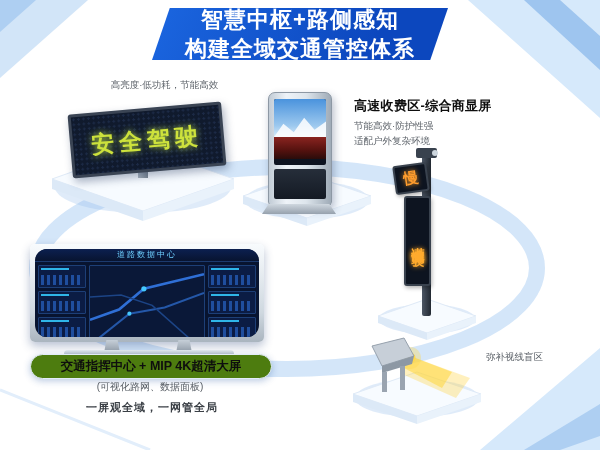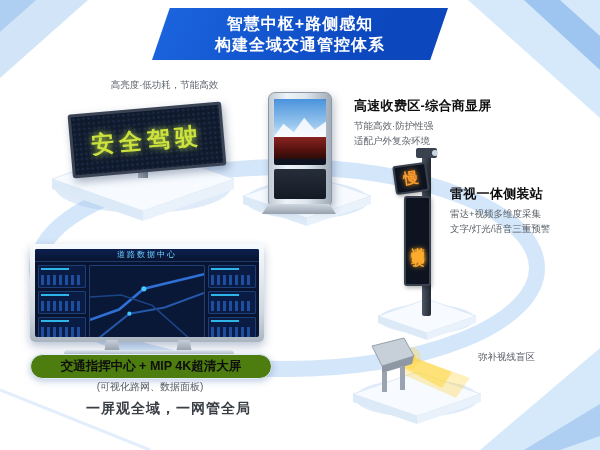--- a/index.html
+++ b/index.html
@@ -6,21 +6,21 @@
   .stage{position:relative;width:600px;height:450px;overflow:hidden;background:#ffffff;
          font-family:"Liberation Sans","DejaVu Sans",sans-serif;}
   .abs{position:absolute;}
   svg{display:block;}
 
   
   .banner{position:absolute;left:152px;top:8px;width:296px;height:52px;z-index:8;
           background:linear-gradient(115deg,#1b66e0 0%,#0c47be 75%);
           clip-path:polygon(6% 0,100% 0,94% 100%,0 100%);
           display:flex;flex-direction:column;justify-content:center;align-items:center;gap:1px;}
-  .banner div{color:#ffffff;font-weight:bold;font-size:16px;letter-spacing:1px;line-height:1.25;text-align:center;}
+  .banner div{color:#ffffff;font-weight:bold;font-size:22px;letter-spacing:1px;line-height:1.25;text-align:center;}
 
   
   .lbl{z-index:7;}
   .p-name{font-size:13px;font-weight:bold;color:#0e0e0e;letter-spacing:.3px;line-height:1.3;}
   .p-desc{font-size:9.5px;color:#595f66;line-height:1.55;}
 
   
   .led-board{position:absolute;left:70px;top:108px;width:148px;height:58px;z-index:4;
              background:#101a2d;border:3px solid #3a4454;border-radius:3px;
              transform:rotate(-5deg);box-shadow:2px 4px 8px rgba(20,40,80,.35);
@@ -59,21 +59,21 @@
   .sign-vert{position:absolute;left:12px;top:48px;width:23px;height:86px;background:#0d1420;border:2px solid #39424e;border-radius:3px;
              display:flex;align-items:center;justify-content:center;box-shadow:1px 2px 4px rgba(0,0,0,.3);}
   .sign-vert span{writing-mode:vertical-rl;text-orientation:upright;color:#ffab2e;font-size:13px;font-weight:bold;
                   letter-spacing:2px;text-shadow:0 0 5px rgba(255,170,40,.9);}
 
   
   .command{position:absolute;left:24px;top:240px;width:255px;height:160px;z-index:5;}
   .cc-frame{position:absolute;left:6px;top:4px;width:234px;height:98px;box-sizing:border-box;padding:5px;border-radius:5px;
             background:linear-gradient(180deg,#f8fbfd 0%,#cfd8e0 70%,#aab5bf 100%);
             box-shadow:0 4px 10px rgba(20,50,110,.3);}
-  .cc-screen{position:relative;width:100%;height:100%;background:#081430;border-radius:2px;overflow:hidden;
+  .cc-screen{position:relative;width:100%;height:100%;background:#081430;border-radius:12px;overflow:hidden;
              display:flex;flex-direction:column;}
   .cc-head{height:12px;text-align:center;font-size:8px;color:#6fd0ff;line-height:12px;letter-spacing:2px;
            border-bottom:1px solid #1c3a6e;background:linear-gradient(180deg,#0c2050,#081430);}
   .cc-body{flex:1;display:flex;gap:3px;padding:3px;}
   .cc-col{width:48px;display:flex;flex-direction:column;gap:3px;}
   .cc-box{flex:1;border:1px solid #1d3f77;background:#0b1c44;border-radius:1px;position:relative;overflow:hidden;}
   .cc-box::before{content:"";position:absolute;left:2px;top:2px;width:60%;height:2px;background:#2fb6e8;}
   .cc-box::after{content:"";position:absolute;left:2px;right:2px;bottom:2px;height:45%;
                  background:repeating-linear-gradient(90deg,#1f4e9e 0 3px,transparent 3px 6px);}
   .cc-map{flex:1;background:#0a1838;border:1px solid #1d3f77;border-radius:1px;}
@@ -83,21 +83,21 @@
            background:linear-gradient(180deg,#e3eaf0,#9aa5b1);}
   .cc-pill{position:absolute;left:6px;top:114px;width:240px;height:23px;background:#4d7c0f;border:1px solid #e2ecf8;
            border-radius:13px;box-shadow:0 2px 7px rgba(30,80,160,.3);display:flex;align-items:center;justify-content:center;}
   .cc-pill span{font-size:12.5px;font-weight:bold;color:#0e0e0e;}
   .cc-sub{position:absolute;left:6px;top:140px;width:240px;text-align:center;font-size:10px;color:#565c63;}
 
   
   .warnlight{position:absolute;left:352px;top:330px;width:125px;height:70px;z-index:4;}
 
   
-  .slogan{position:absolute;left:86px;top:400px;font-size:14px;font-weight:600;color:#3a3f45;letter-spacing:1px;z-index:7;}
+  .slogan{position:absolute;left:86px;top:400px;font-size:11px;font-weight:600;color:#3a3f45;letter-spacing:1px;z-index:7;}
 
   .z0{z-index:0;} .z1{z-index:1;} .z2{z-index:2;}
 </style>
 </head>
 <body>
 
 <div class="stage">
 
   <svg class="abs z0" style="left:0;top:0" width="600" height="450" viewBox="0 0 600 450">
     <polygon points="0,0 88,0 0,78" fill="#d2e5f8"></polygon>
@@ -221,28 +221,23 @@
   <div class="abs lbl" style="left:72px;top:78px;width:185px;text-align:center;">
     <div class="p-desc">高亮度·低功耗，节能高效</div>
   </div>
 
   <div class="abs lbl" style="left:354px;top:98px;width:170px;">
     <div class="p-name">高速收费区-综合商显屏</div>
     <div class="p-desc" style="margin-top:4px;">节能高效·防护性强</div>
     <div class="p-desc">适配户外复杂环境</div>
   </div>
 
-  <div class="abs lbl" style="left:450px;top:186px;width:148px;">
-    <div class="p-name">雷视一体侧装站</div>
-    <div class="p-desc" style="margin-top:4px;">雷达+视频多维度采集</div>
-    <div class="p-desc">文字/灯光/语音三重预警</div>
-  </div>
 
   <div class="abs lbl" style="left:478px;top:346px;width:120px;">
-    <div class="p-desc" style="margin-top:4px;">弥补视线盲区</div>
+    <div class="p-desc" style="margin-top:4px;margin-left:8px;">弥补视线盲区</div>
   </div>
 
   <div class="banner">
     <div>智慧中枢+路侧感知</div>
     <div>构建全域交通管控体系</div>
   </div>
 
   <div class="slogan">一屏观全域，一网管全局</div>
 
 </div>

